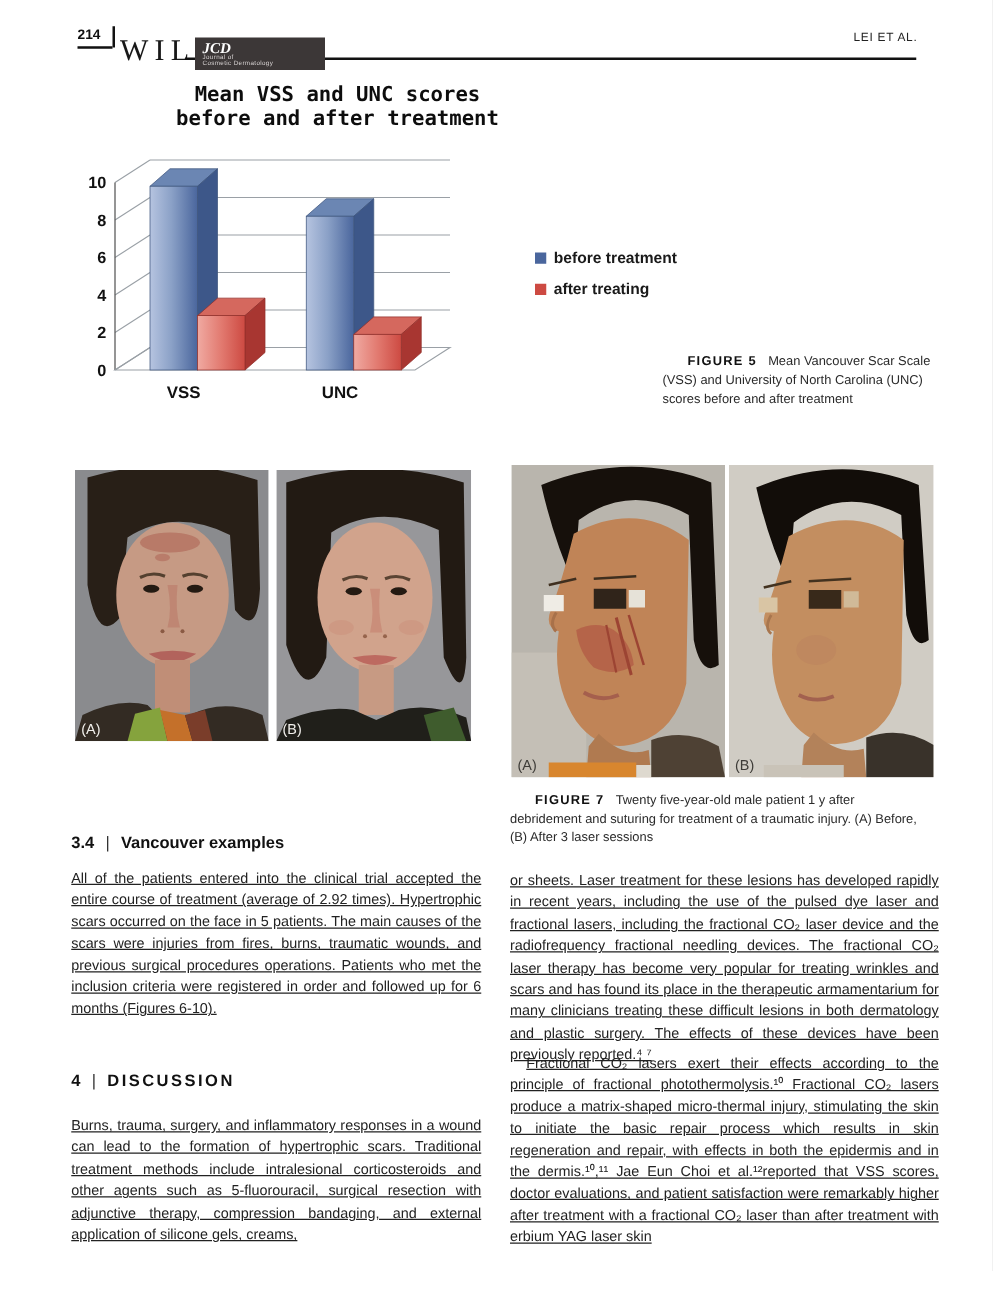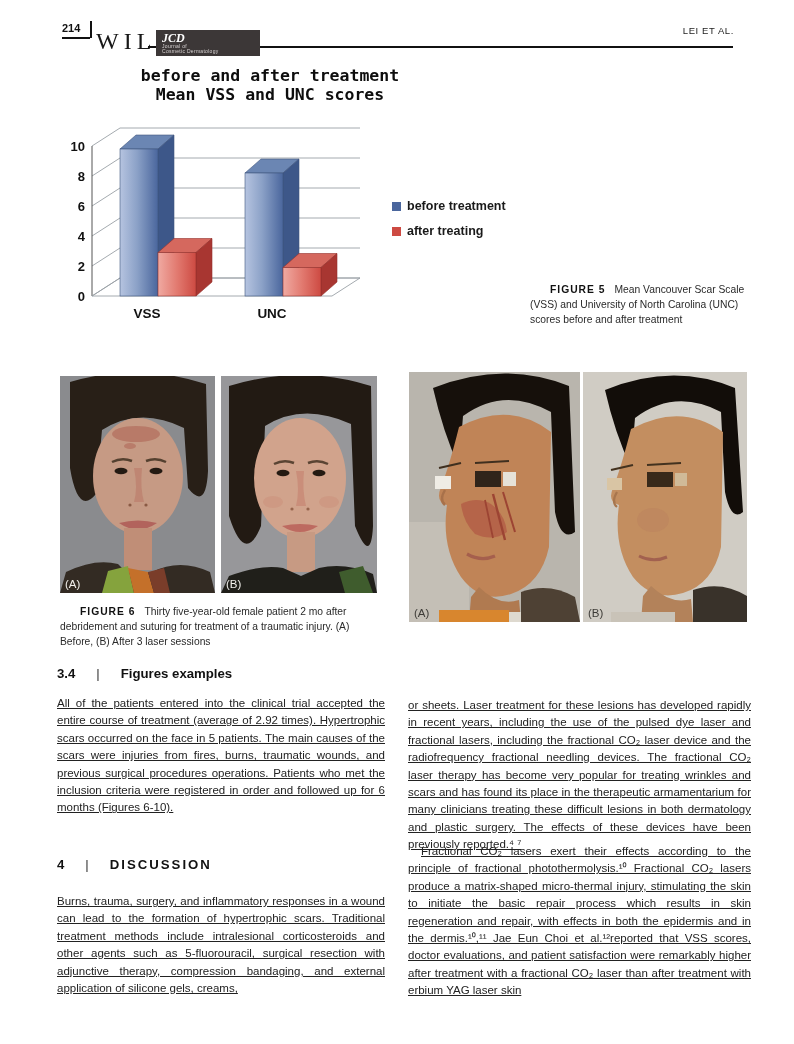--- a/index.html
+++ b/index.html
@@ -14,28 +14,28 @@
   .logo-box{background:#3c3737;color:#fff;padding:2px 6px;line-height:1;}
   .logo-abbr{font-family:"Liberation Serif",serif;font-style:italic;font-weight:bold;font-size:12px;display:block;}
   .logo-sub{font-size:5px;color:#d8d3d3;display:block;letter-spacing:.3px;}
   .runhead{font-size:9.5px;letter-spacing:.6px;color:#222;margin-left:28px;}
 
   
   .chart-title{font-family:"DejaVu Sans Mono",monospace;font-weight:bold;font-size:16.5px;
                line-height:19px;text-align:center;color:#0d0d0d;}
   .tick{font-family:"Liberation Sans",sans-serif;font-weight:bold;font-size:13px;fill:#111;}
   .cat{font-family:"Liberation Sans",sans-serif;font-weight:bold;font-size:13.5px;fill:#111;}
-  .legend-row{display:flex;align-items:center;margin-bottom:11px;}
+  .legend-row{display:flex;align-items:center;margin-bottom:11px;margin-left:36px;}
   .swatch{width:9px;height:9px;margin-right:6px;flex:0 0 auto;}
   .legend-label{font-size:12.5px;font-weight:bold;color:#1a1a1a;}
 
   
   .figcap{font-size:10.3px;line-height:15px;color:#2a2a2a;text-align:left;}
   .figlabel{font-weight:bold;letter-spacing:1px;margin-right:9px;color:#111;padding-left:20px;}
-  .heading{display:flex;align-items:flex-start;font-weight:bold;font-size:13.2px;color:#111;gap:12px;}
+  .heading{display:flex;align-items:flex-start;font-weight:bold;font-size:13.2px;color:#111;}
   .heading .sep{margin:0 9px;font-weight:normal;color:#333;}
   .heading .caps{letter-spacing:2px;}
   .para{font-size:11.5px;line-height:17.4px;text-align:justify;color:#222;text-decoration:underline;}
   .indent{text-indent:13px;}
 
   
   .photo{overflow:hidden;}
   .photo svg{display:block;}
   .plabel{position:absolute;left:5px;bottom:3px;font-size:11.5px;}
   .plabel.light{color:#f2f0ec;}
@@ -52,22 +52,22 @@
   <div class="abs wiley" style="left:96px;top:28px;">WILEY</div>
   <div class="abs hrule" style="left:148px;top:46px;width:585px;height:2.4px;"></div>
   <div class="abs logo-box" style="left:156px;top:30px;width:92px;height:22px;">
     <span class="logo-abbr">JCD</span>
     <span class="logo-sub">Journal of</span>
     <span class="logo-sub">Cosmetic Dermatology</span>
   </div>
   <div class="abs runhead" style="right:60px;top:25px;">LEI ET AL.</div>
 
   <div class="abs chart-title" style="left:100px;top:66px;width:340px;">
+    <div>Mean VSS and UNC scores</div>
     <div>before and after treatment</div>
-    <div>Mean VSS and UNC scores</div>
   </div>
 
   <svg id="chart-svg" class="abs" style="left:55px;top:103px;" width="350" height="245" viewBox="0 0 350 245">
       <defs>
         <linearGradient id="gBlue" x1="0" y1="0" x2="1" y2="0">
           <stop offset="0%" stop-color="#b6c4e0"></stop>
           <stop offset="45%" stop-color="#8ba1c7"></stop>
           <stop offset="100%" stop-color="#4a669d"></stop>
         </linearGradient>
         <linearGradient id="gRed" x1="0" y1="0" x2="1" y2="0">
@@ -166,23 +166,20 @@
       <circle cx="71" cy="133" r="1.6" fill="#96644c"></circle>
         <circle cx="87" cy="133" r="1.6" fill="#96644c"></circle>
       <path d="M61,150 Q79,146 97,150 Q79,162 61,150 Z" fill="#bd6a60"></path>
       <rect x="66" y="156" width="28" height="40" fill="#c79a83"></rect>
       <path d="M0,217 L8,200 Q40,188 62,192 L80,200 L98,192 Q124,186 152,198 L156,217 Z" fill="#201f1a"></path>
       <path d="M118,196 L142,190 L152,217 L124,217 Z" fill="#3f5c2d"></path>
     </svg>
     <div class="plabel light">(B)</div>
   </div>
 
-  <div class="abs figcap" style="left:60px;top:604px;width:318px;">
-    <span class="figlabel">FIGURE 6</span><span>Thirty five-year-old female patient 2 mo after debridement and suturing for treatment of a traumatic injury. (A) Before, (B) After 3 laser sessions</span>
-  </div>
 
   <div class="abs photo" style="left:409px;top:372px;width:171px;height:250px;">
     <svg width="171" height="250" viewBox="0 0 171 250">
       <rect x="0" y="0" width="171" height="250" fill="#b9b5ad"></rect>
       <rect x="0" y="150" width="60" height="100" fill="#ccc7bc" opacity="0.6"></rect>
       <path d="M24,16 Q95,-12 160,14 L166,160 Q152,170 146,140 L142,40 Q95,14 54,44 L50,95 Q34,60 24,16 Z" fill="#16100b"></path>
       <path d="M50,55 Q40,95 32,115 Q26,130 38,133 Q32,175 52,205 Q72,232 102,222 Q132,212 140,175 L142,60 Q100,28 50,55 Z" fill="#c08457"></path>
       <path d="M30,96 L52,91" stroke="#3f2f1f" stroke-width="2.2" fill="none"></path>
       <path d="M66,91 L100,89" stroke="#3f2f1f" stroke-width="2.2" fill="none"></path>
       <rect x="26" y="104" width="16" height="13" fill="#efece5"></rect>
@@ -215,25 +212,28 @@
       <ellipse cx="70" cy="148" rx="16" ry="12" fill="#b57c5d" opacity="0.3"></ellipse>
       <path d="M34,120 Q28,130 34,135" stroke="#a8764e" stroke-width="2.2" fill="none"></path>
       <path d="M56,184 Q70,191 84,185" stroke="#a2614f" stroke-width="3" fill="none"></path>
       <path d="M68,214 Q88,233 108,227 L110,250 L58,250 L60,224 Z" fill="#b3825a"></path>
       <path d="M110,218 Q138,208 164,224 L164,250 L110,250 Z" fill="#39322a"></path>
       <rect x="28" y="240" width="64" height="10" fill="#c9c3b8"></rect>
     </svg>
     <div class="plabel dark">(B)</div>
   </div>
 
+  <div class="abs figcap" style="left:408px;top:633px;width:330px;">
+    <span class="figlabel">FIGURE 7</span><span>Twenty five-year-old male patient 1 y after debridement and suturing for treatment of a traumatic injury. (A) Before, (B) After 3 laser sessions</span>
+  </div>
 
   <div class="abs heading" style="left:57px;top:666px;">
     <span>3.4</span>
     <span class="sep">|</span>
-    <span>Figures examples</span>
+    <span>Vancouver examples</span>
   </div>
   <div class="abs para" style="left:57px;top:695px;width:328px;">All of the patients entered into the clinical trial accepted the entire course of treatment (average of 2.92 times). Hypertrophic scars occurred on the face in 5 patients. The main causes of the scars were injuries from fires, burns, traumatic wounds, and previous surgical procedures operations. Patients who met the inclusion criteria were registered in order and followed up for 6 months (Figures 6-10).</div>
 
   <div class="abs heading" style="left:57px;top:857px;">
     <span>4</span>
     <span class="sep">|</span>
     <span class="caps">DISCUSSION</span>
   </div>
   <div class="abs para" style="left:57px;top:893px;width:328px;">Burns, trauma, surgery, and inflammatory responses in a wound can lead to the formation of hypertrophic scars. Traditional treatment methods include intralesional corticosteroids and other agents such as 5-fluorouracil, surgical resection with adjunctive therapy, compression bandaging, and external application of silicone gels, creams,</div>
 

